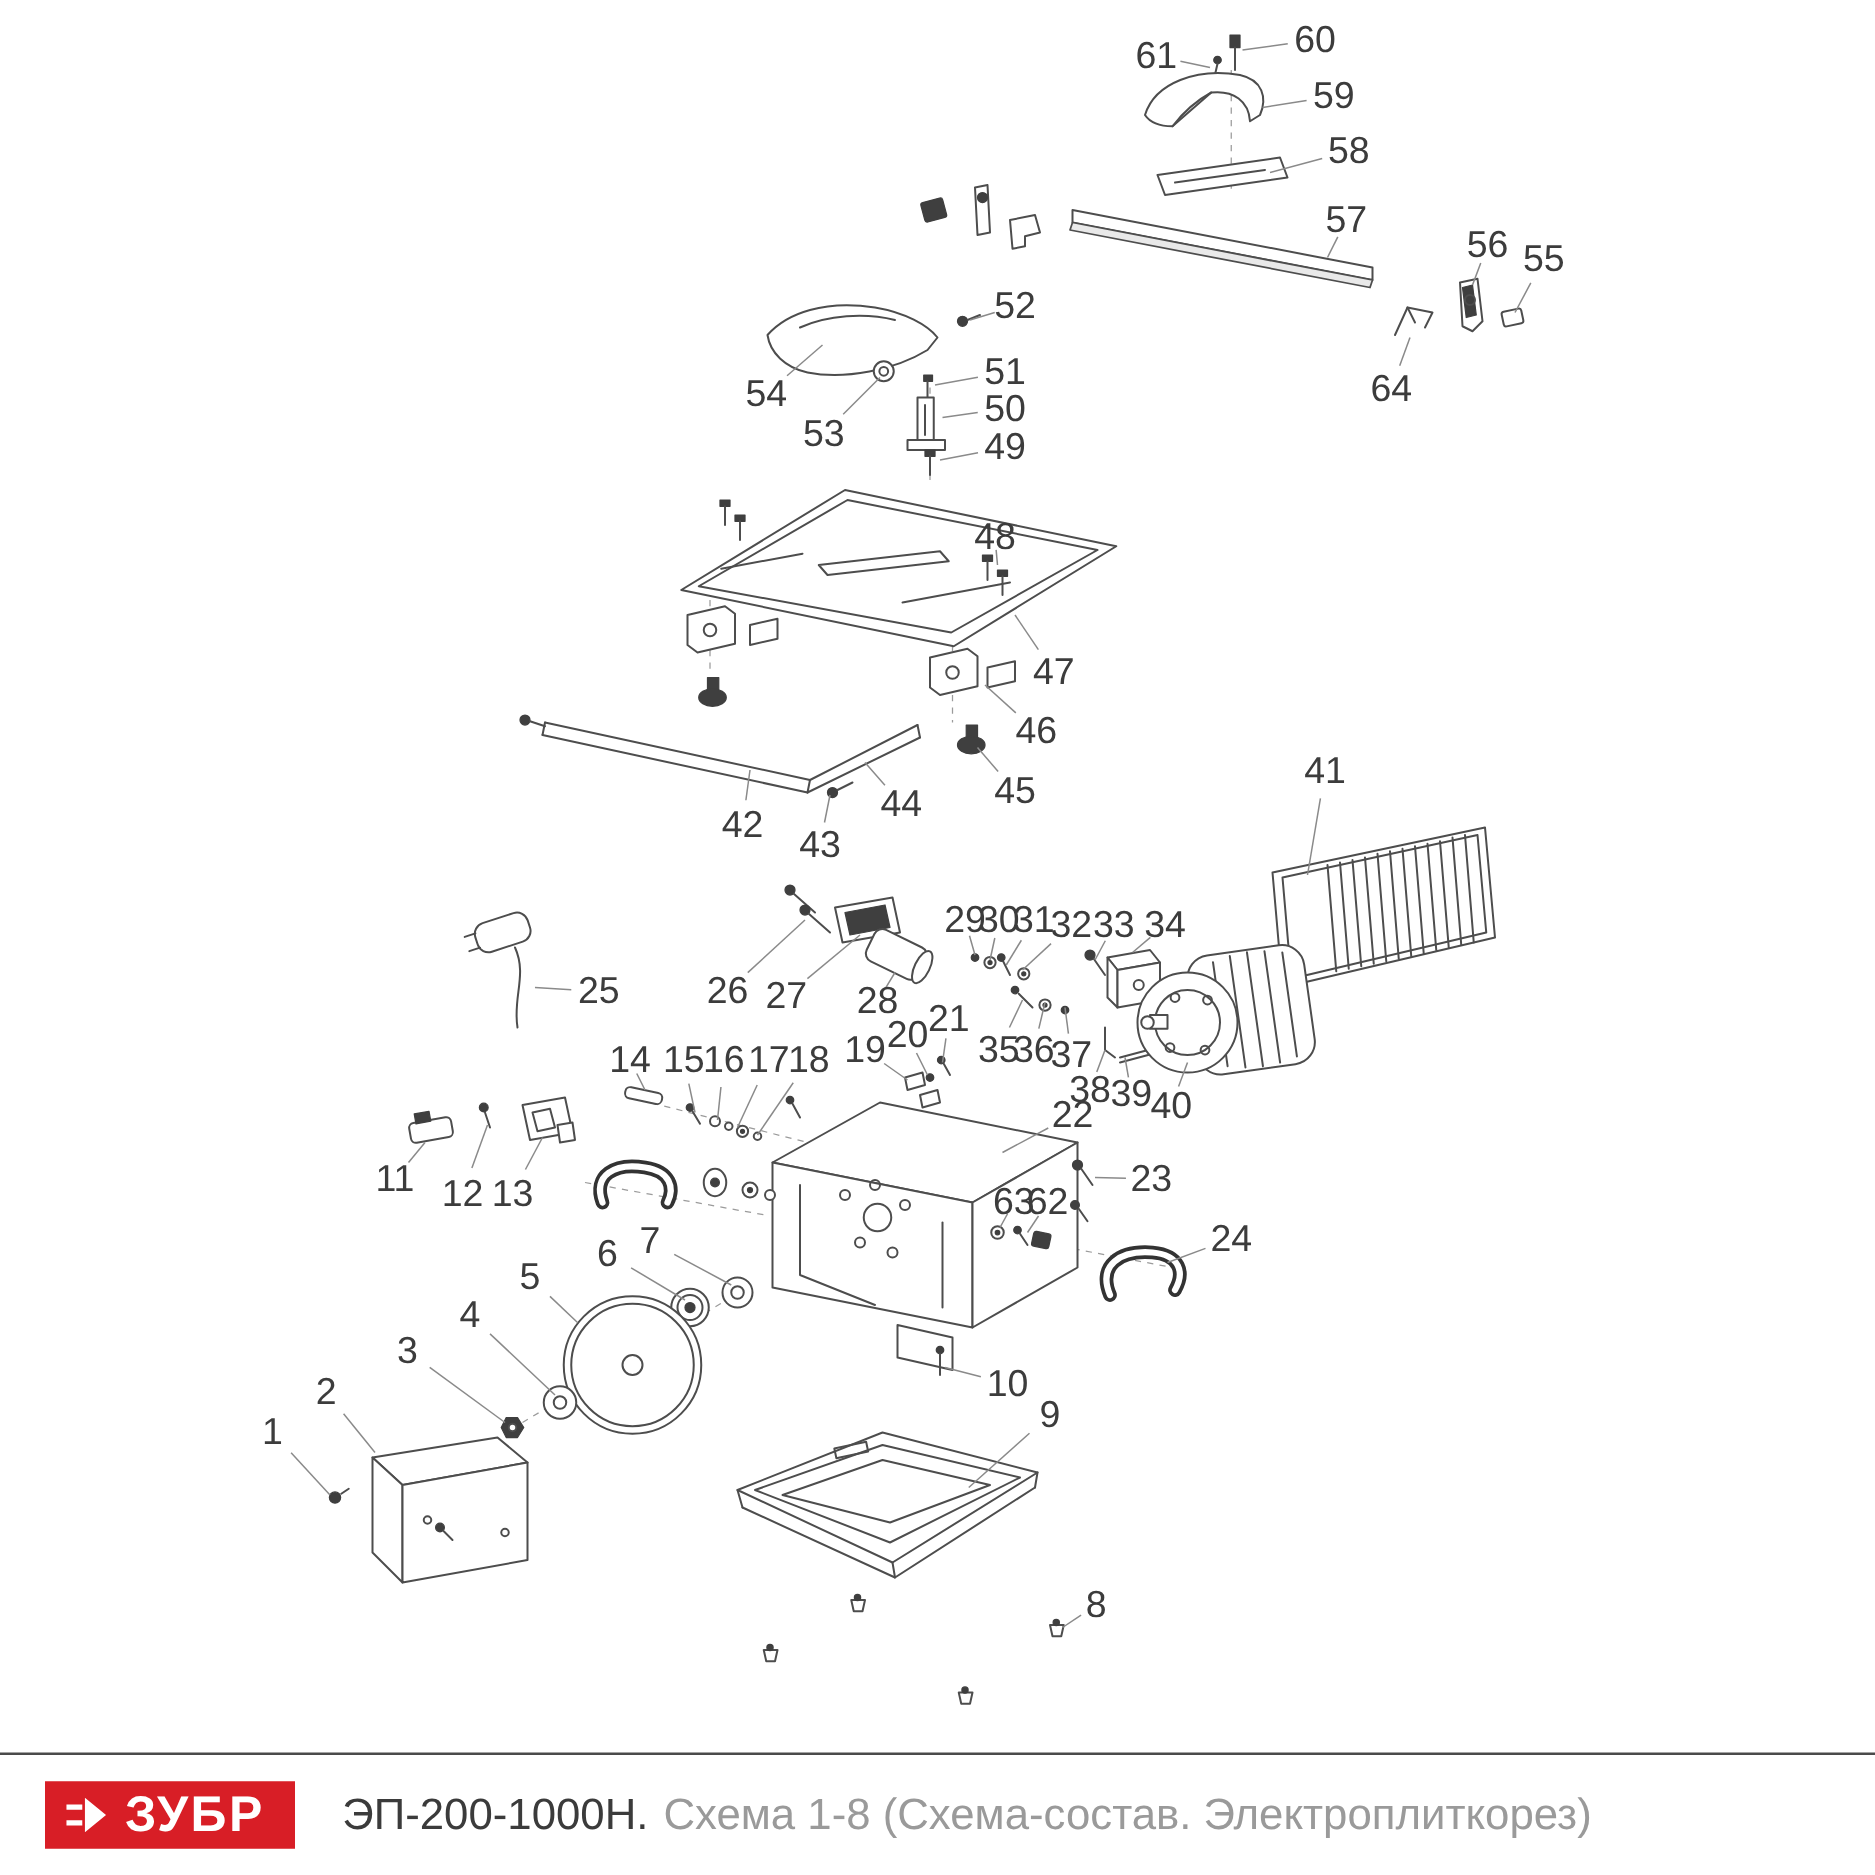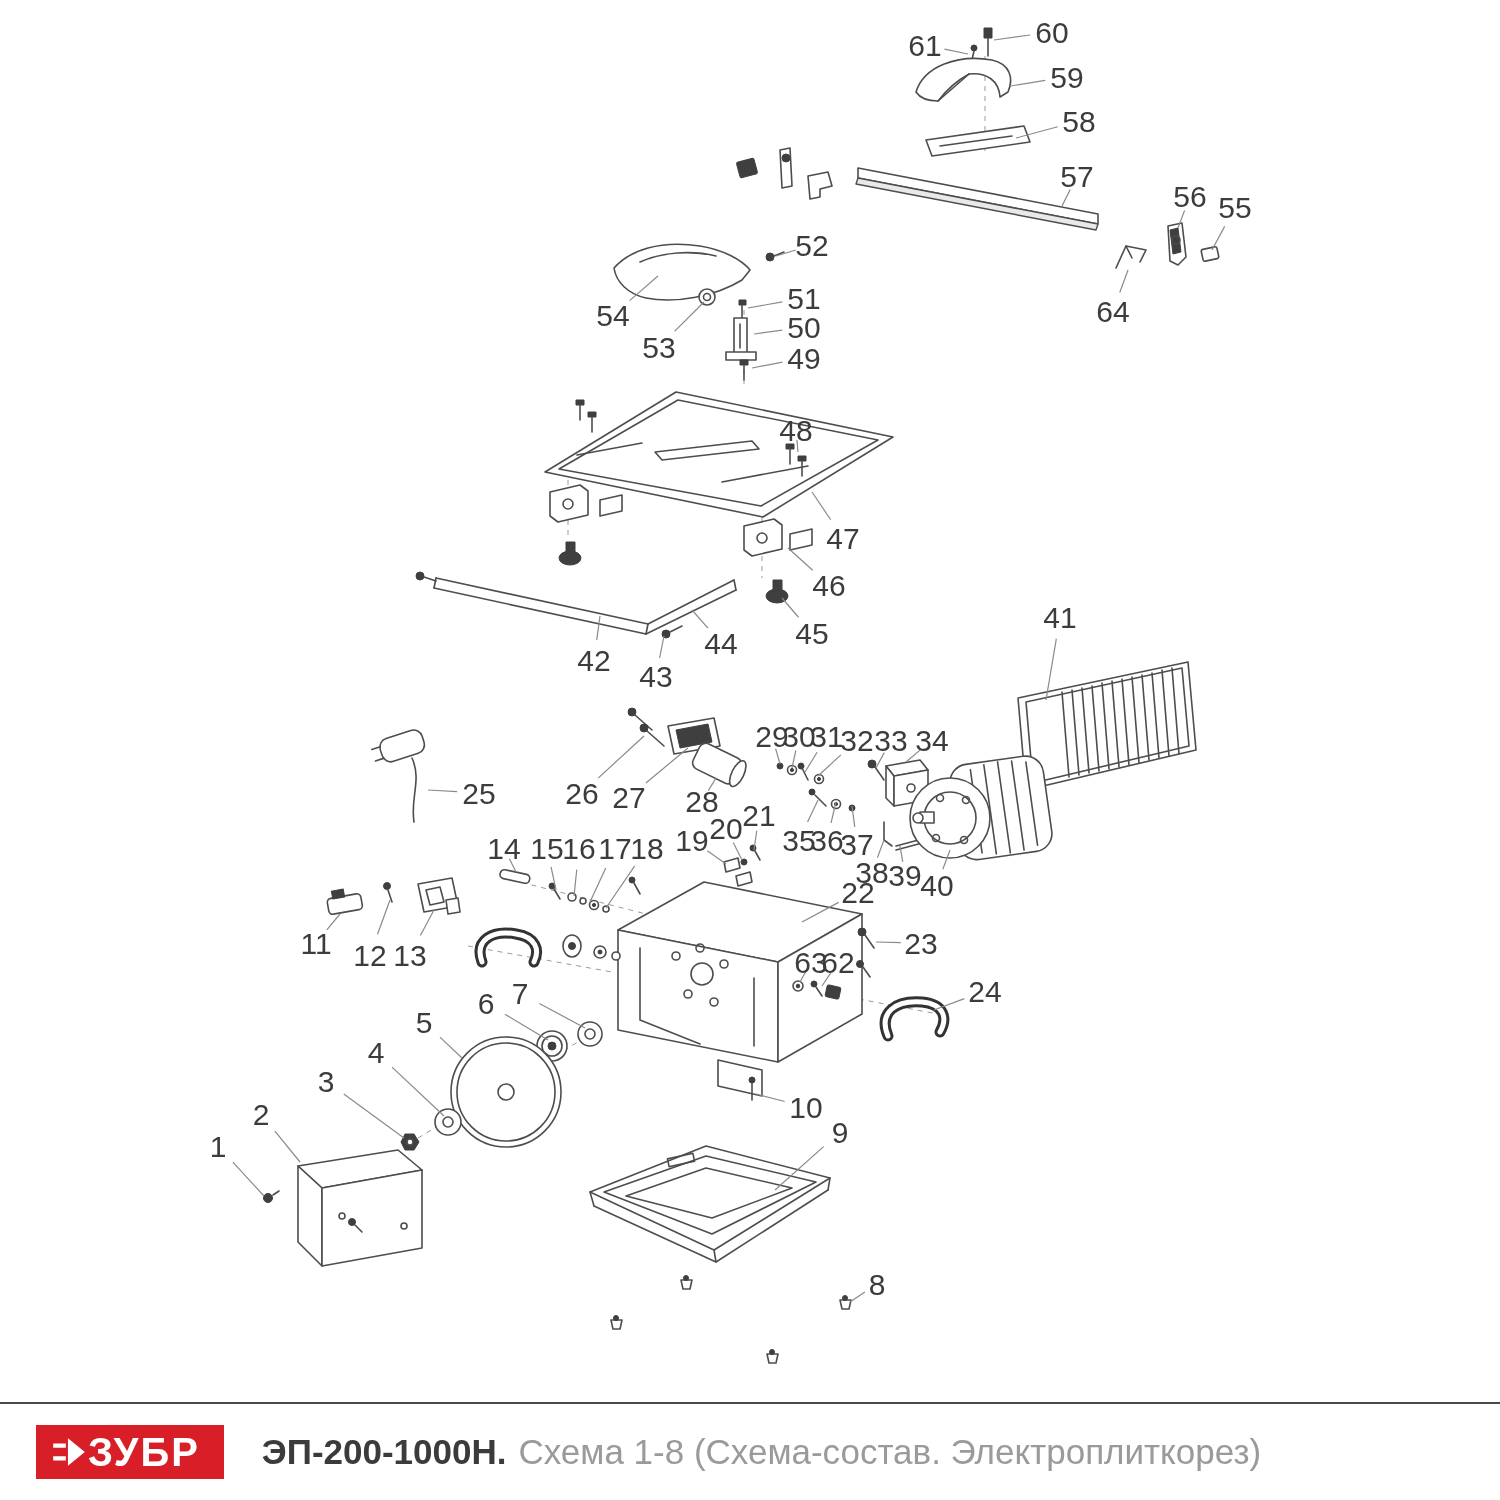--- a/index.html
+++ b/index.html
@@ -16,26 +16,26 @@
   .dash{fill:none;stroke:#9b9b9b;stroke-width:1;stroke-dasharray:5 5}
   .leader{stroke:#8a8a8a;stroke-width:1.2}
   .plabel{font-family:"Liberation Sans",sans-serif;font-size:30px;fill:#3c3c3c}
   .hout{fill:none;stroke:#333;stroke-width:11;stroke-linecap:round}
   .hin{fill:none;stroke:#fff;stroke-width:5;stroke-linecap:round}
 
   
   .footer{position:absolute;left:0;right:0;top:1402px;height:98px;
           border-top:2px solid #4a4a4a;display:flex;align-items:center;
           padding-left:36px;box-sizing:border-box;gap:38px;background:#fff}
-  .logo{display:flex;align-items:center;background:#d81e26;color:#fff;
+  .logo{display:flex;align-items:center;gap:12px;background:#d81e26;color:#fff;
         height:54px;padding:0 24px 0 14px;box-sizing:border-box}
   .logo-icon{display:flex;align-items:center}
   .logo-text{font-weight:700;font-size:40px;letter-spacing:2px;line-height:1}
   .title{font-size:35px;color:#9a9a9a;white-space:nowrap}
-  .title-bold{color:#3b3b3b;font-weight:700;margin-right:12px}
+  .title-bold{color:#3b3b3b;font-weight:400;margin-right:12px}
 </style>
 </head>
 <body>
 
 <div class="stage">
 
 <svg id="diagram-svg" width="1500" height="1500" viewBox="0 0 1500 1500">
 
   <g id="drawing">
 

